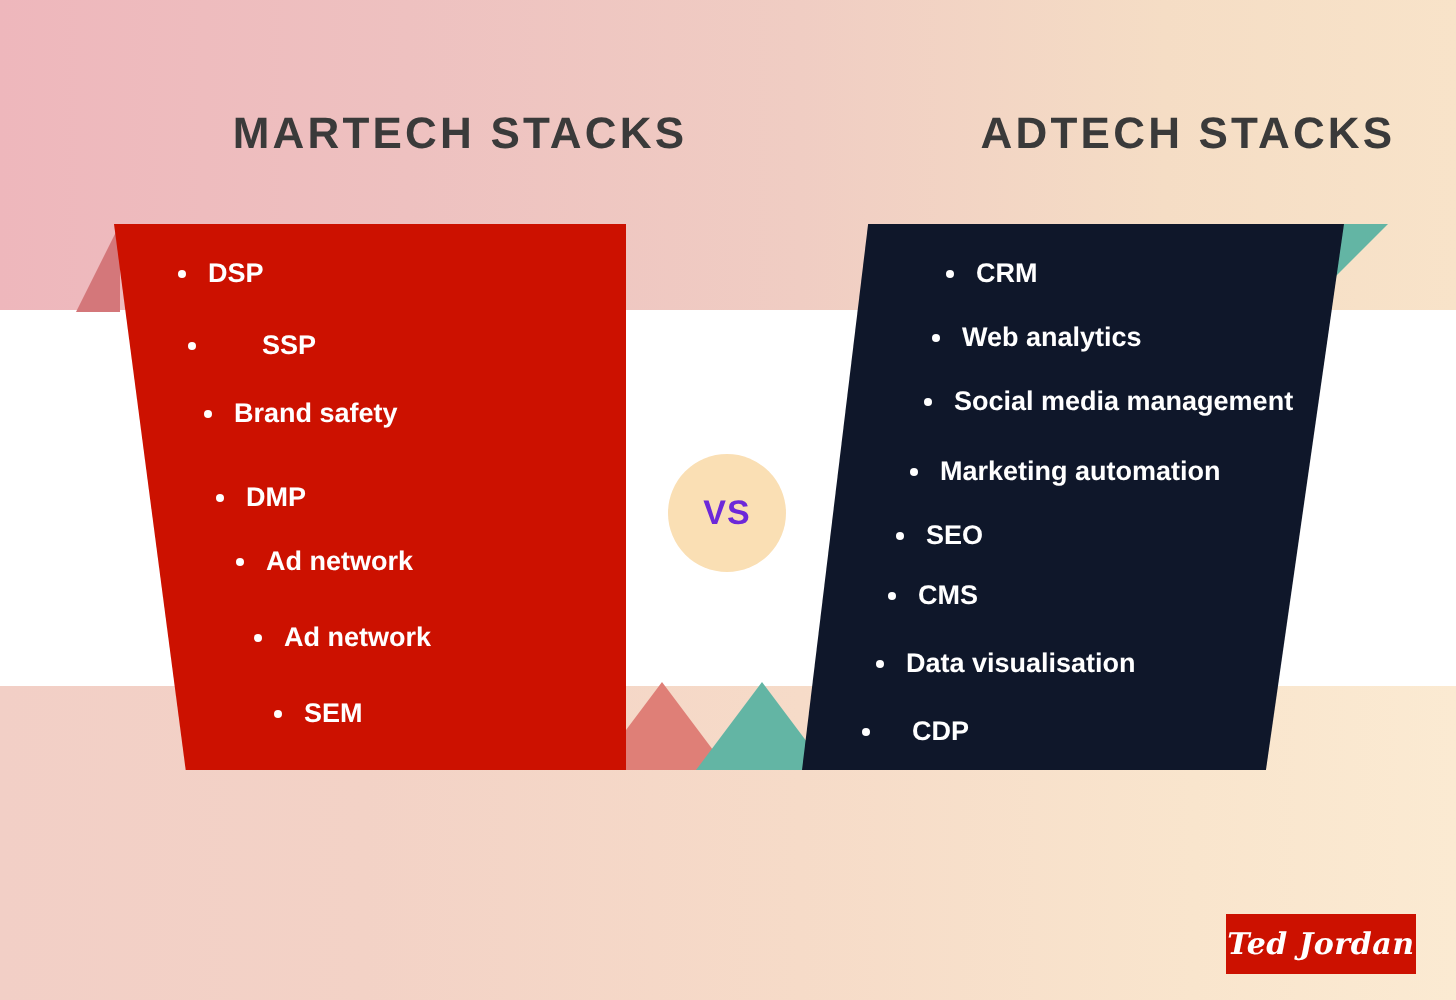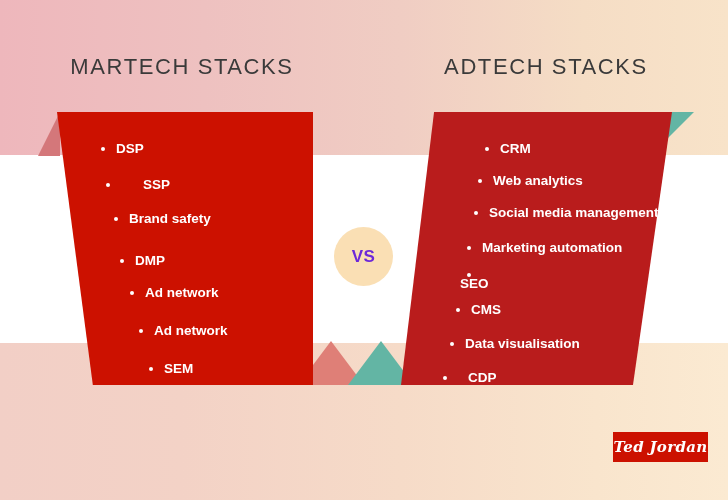--- a/index.html
+++ b/index.html
@@ -76,51 +76,52 @@
     border-left: 33px solid transparent;
     border-right: 33px solid transparent;
     border-bottom: 44px solid #63b5a4;
   }
 
   
   .heading {
     position: absolute;
     top: 54px;
     font-size: 22px;
-    font-weight: normal;
+    font-weight: bold;
     letter-spacing: 1.6px;
     color: #3a3a3a;
     text-align: center;
     white-space: nowrap;
+    padding-left: 48px;
   }
   #heading-left  { left: 0;   width: 364px; }
   #heading-right { left: 364px; width: 364px; }
 
   
   .panel {
     position: absolute;
     top: 112px;
     height: 273px;
   }
   #panel-left {
     left: 57px;
     width: 256px;
     background: #cc1100;
     clip-path: polygon(0 0, 100% 0, 107% 100%, 14% 100%);
   }
   #panel-right {
     left: 401px;
     width: 271px;
-    background: #b91c1c;
+    background: #0f172a;
     clip-path: polygon(12.2% 0, 100% 0, 85.6% 100%, 0 100%);
   }
 
   .panel ul {
     list-style: none;
-    margin: 16px;
+    margin: 4px;
     padding: 0;
     position: relative;
     height: 100%;
   }
   .panel li {
     position: absolute;
     display: flex;
     align-items: center;
     color: #ffffff;
     font-size: 13.5px;
@@ -145,21 +146,21 @@
   #panel-left li:nth-child(4) { top: 126px; left: 47px; justify-content: space-between; }
   #panel-left li:nth-child(5) { top: 158px; left: 57px; }
   #panel-left li:nth-child(6) { top: 196px; left: 66px; }
   #panel-left li:nth-child(7) { top: 234px; left: 76px; }
 
   
   #panel-right li:nth-child(1) { top: 14px;  left: 68px; }
   #panel-right li:nth-child(2) { top: 46px;  left: 61px; }
   #panel-right li:nth-child(3) { top: 78px;  left: 57px; }
   #panel-right li:nth-child(4) { top: 113px; left: 50px; }
-  #panel-right li:nth-child(5) { top: 145px; left: 43px; flex-direction: column; }
+  #panel-right li:nth-child(5) { top: 145px; left: 43px; }
   #panel-right li:nth-child(6) { top: 175px; left: 39px; }
   #panel-right li:nth-child(7) { top: 209px; left: 33px; }
   #panel-right li:nth-child(8) { top: 243px; left: 26px; gap: 10px; }
 
   
   #vs-badge {
     position: absolute;
     left: 334px;
     top: 227px;
     width: 59px;
@@ -172,21 +173,21 @@
     color: #6d28d9;
     font-size: 17px;
     font-weight: bold;
     letter-spacing: 0.5px;
   }
 
   
   #logo {
     position: absolute;
     left: 613px;
-    top: 432px;
+    top: 457px;
     width: 95px;
     height: 30px;
     background: #cc1100;
     display: flex;
     align-items: center;
     justify-content: center;
   }
   #logo-text {
     color: #ffffff;
     font-family: "DejaVu Serif", serif;

